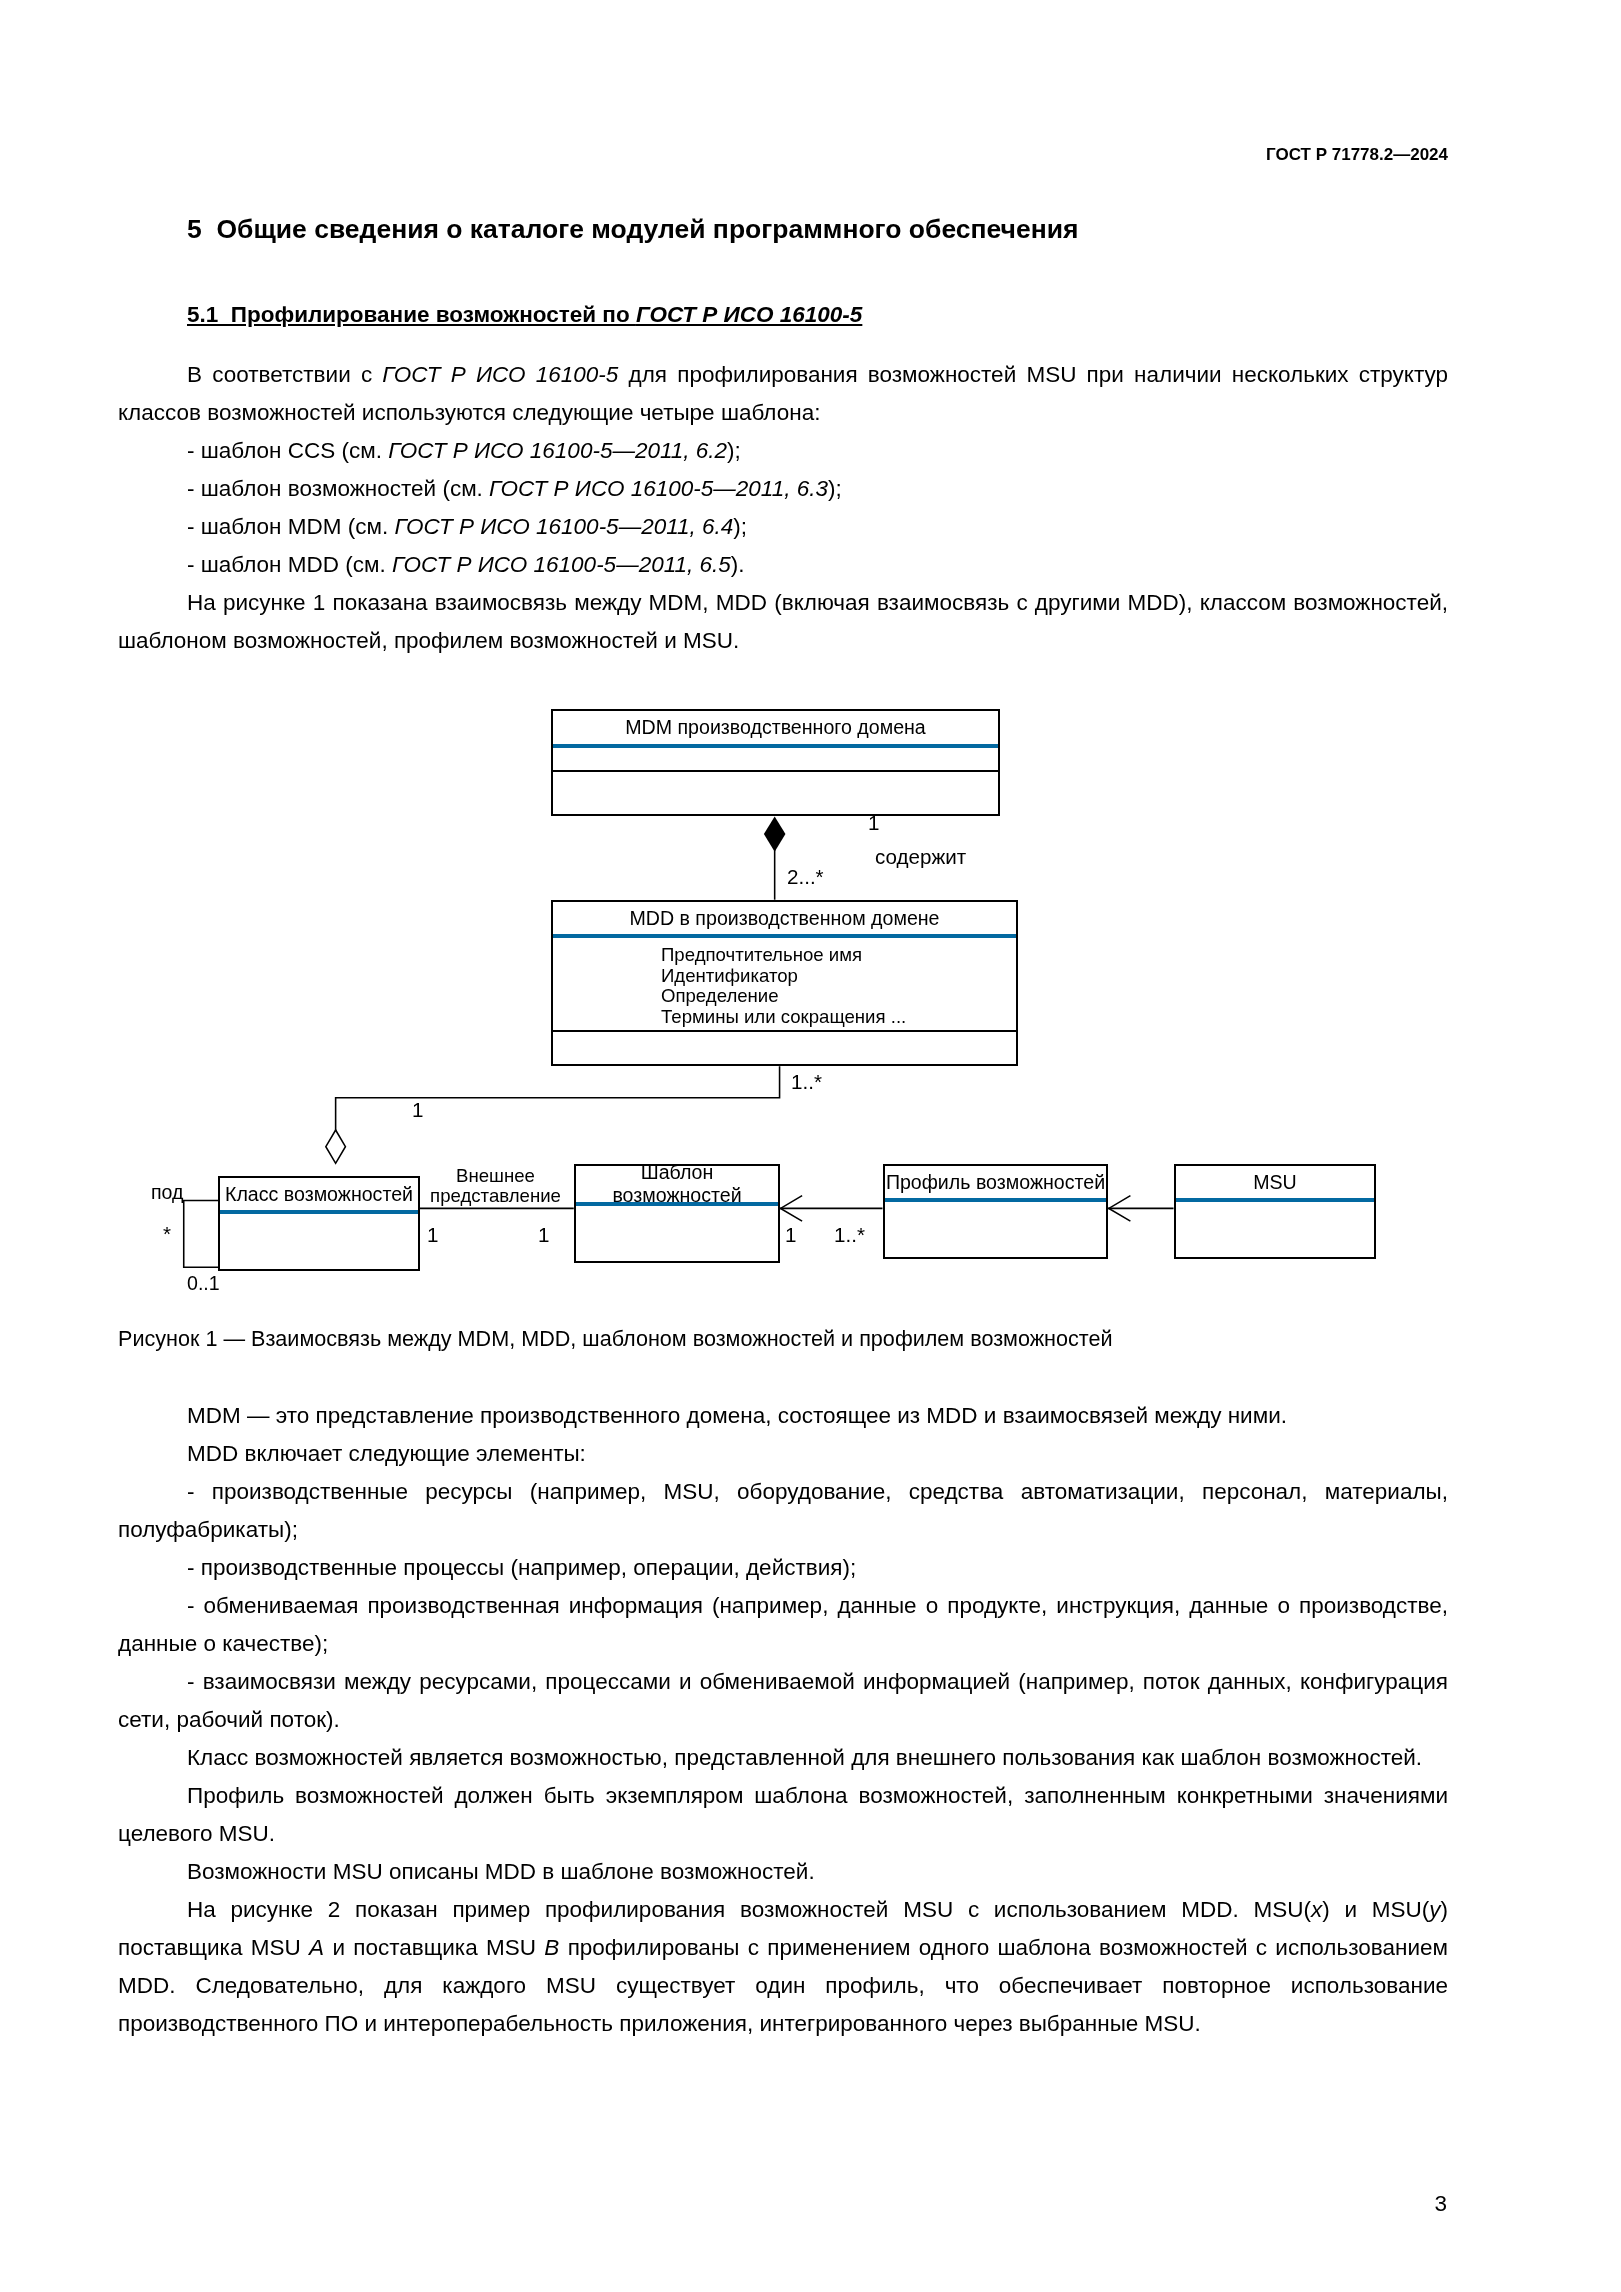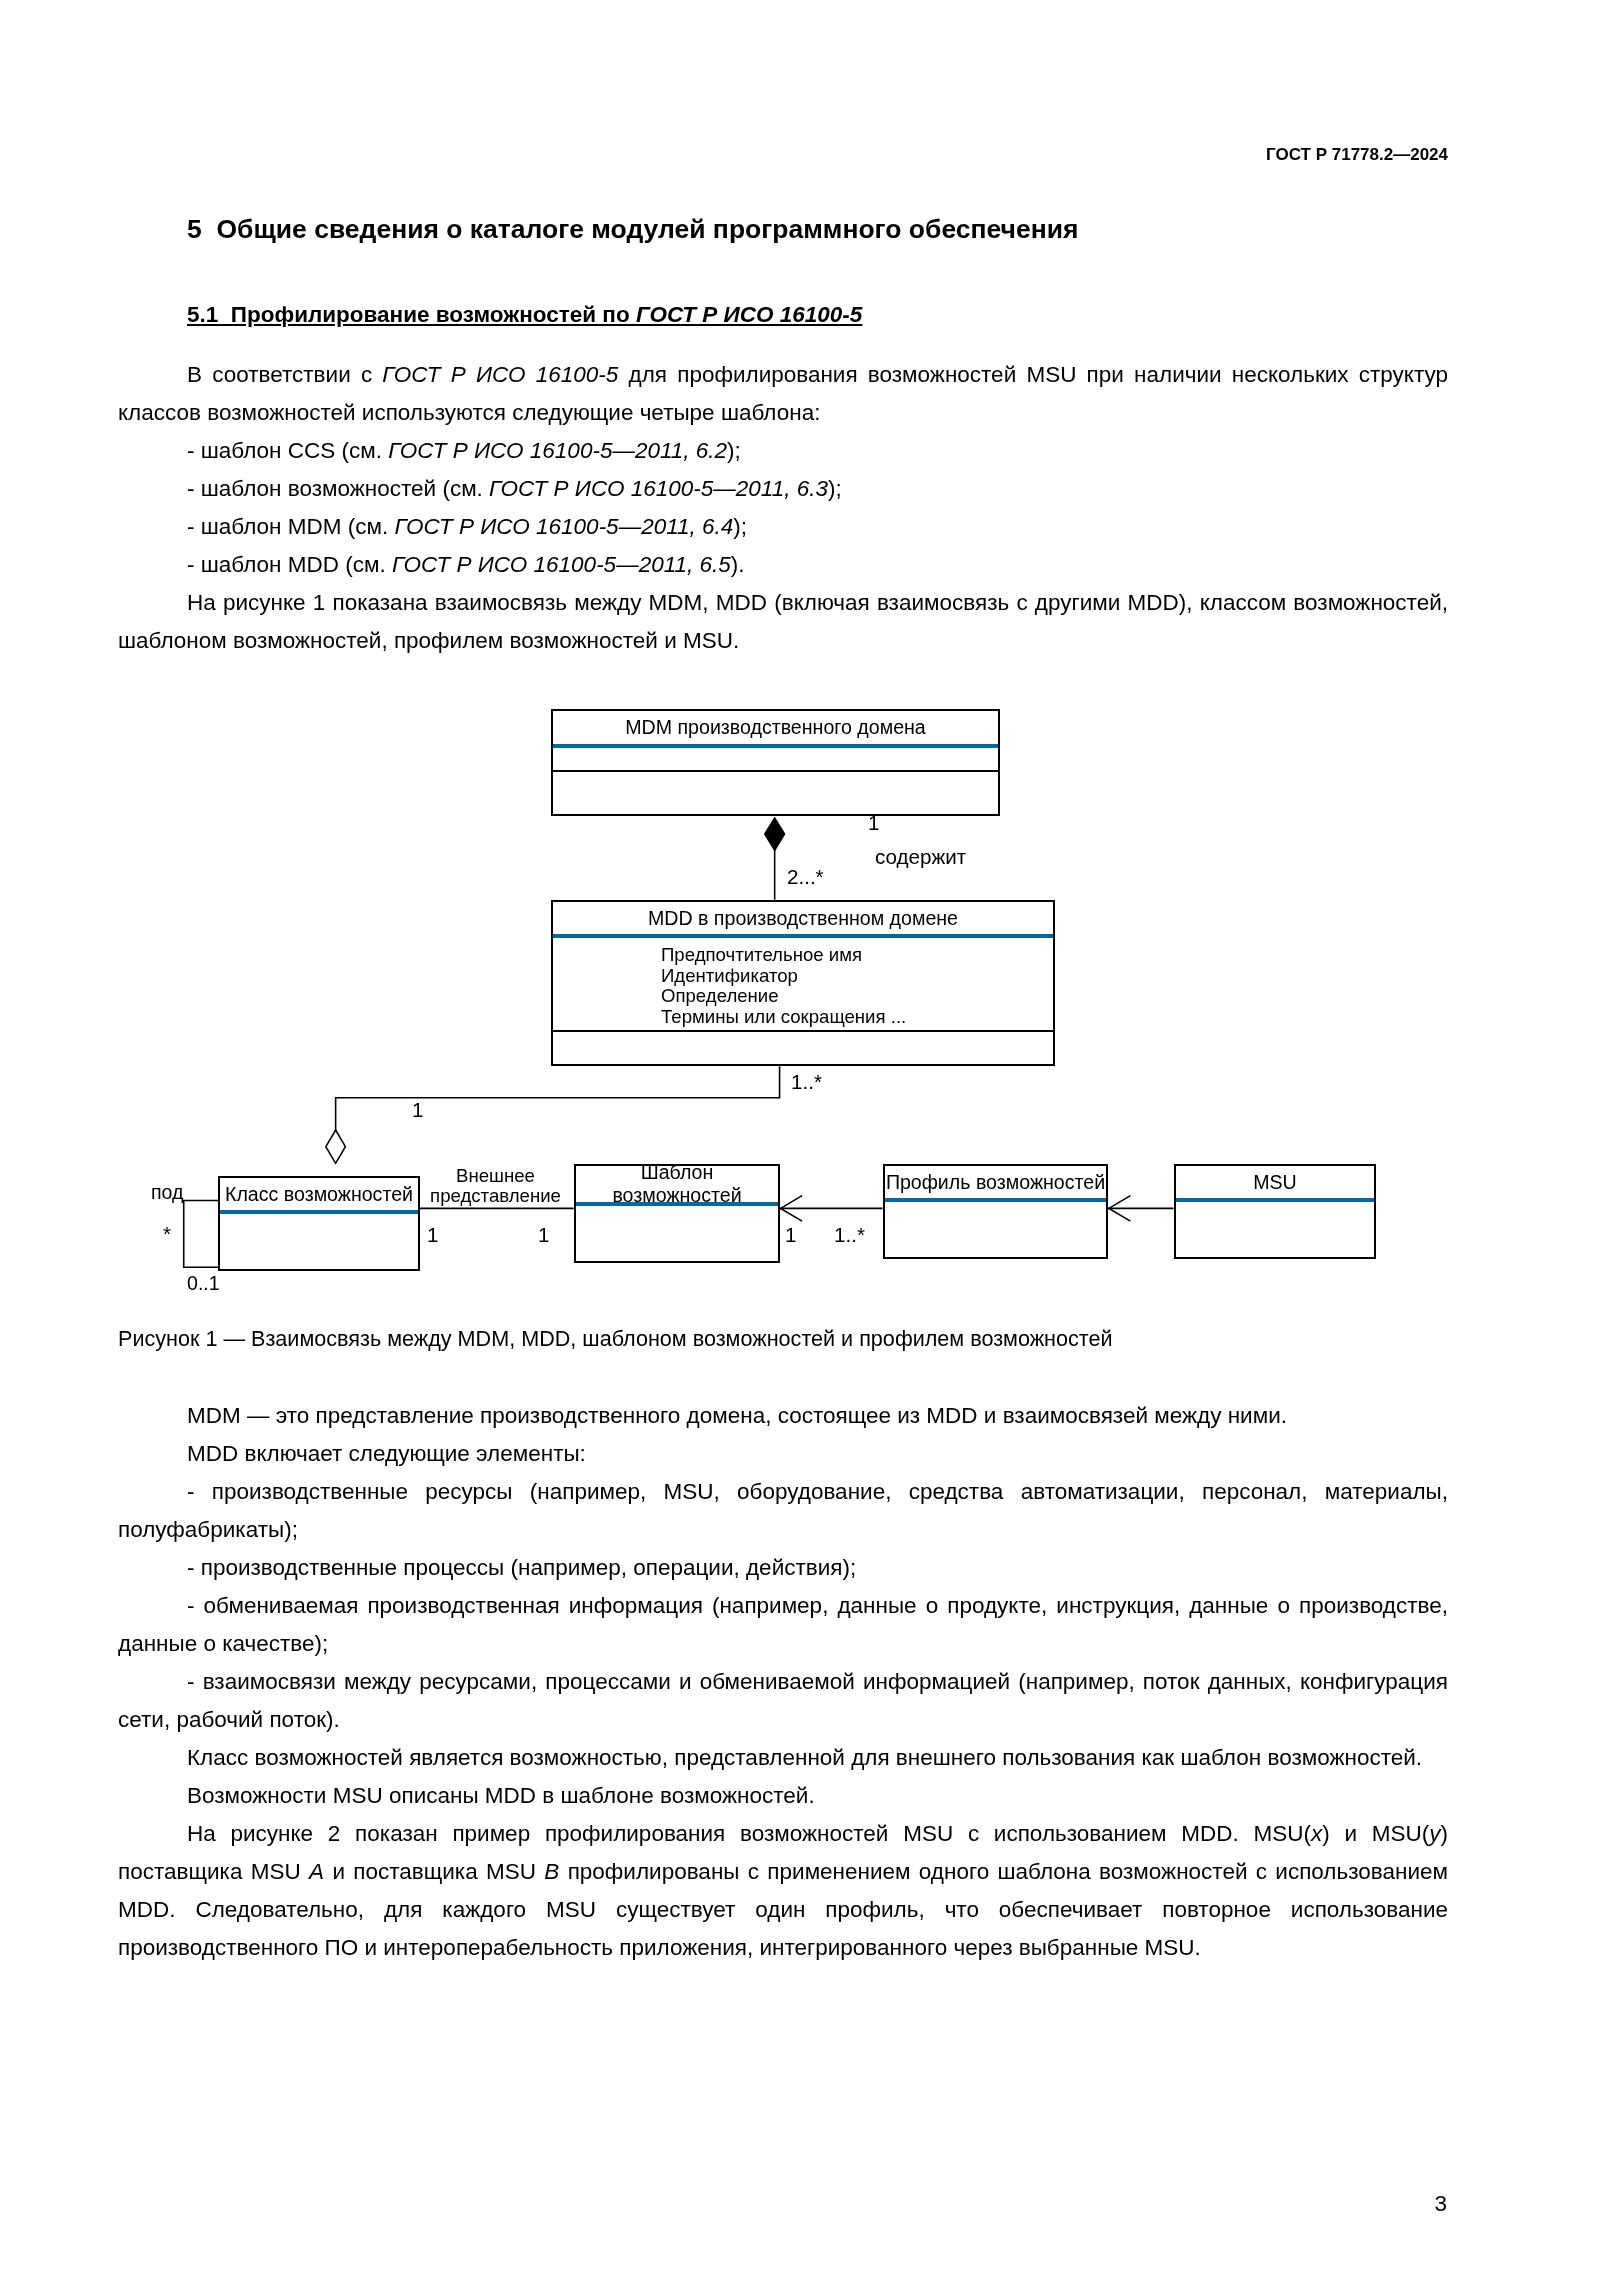--- a/index.html
+++ b/index.html
@@ -132,21 +132,21 @@
 
         <polyline points="102,522 67,522 67,590 142,590 142,583" fill="none" stroke="#000" stroke-width="1.6"></polyline>
       </svg>
 
       <div class="uml-box" style="left:433px;top:19.6px;width:449px">
         <div class="uml-title" style="height:37px">MDM производственного домена</div>
         <div class="uml-comp" style="height:24.5px"></div>
         <div class="uml-comp last" style="height:42px"></div>
       </div>
 
-      <div class="uml-box" style="left:433px;top:211px;width:504px">
+      <div class="uml-box" style="left:433px;top:211px;width:467px">
         <div class="uml-title" style="height:36px">MDD в производственном домене</div>
         <div class="uml-attrs" style="height:94px">
           <div>Предпочтительное имя</div>
           <div>Идентификатор</div>
           <div>Определение</div>
           <div>Термины или сокращения ...</div>
         </div>
         <div class="uml-comp last" style="height:32px"></div>
       </div>
 
@@ -187,20 +187,21 @@
       <div class="caption">Рисунок 1 — Взаимосвязь между MDM, MDD, шаблоном возможностей и профилем возможностей</div>
     </div>
 
     <p class="para" style="margin-top:21.6px">MDM — это представление производственного домена, состоящее из MDD и взаимосвязей между ними.</p>
     <p class="para">MDD включает следующие элементы:</p>
     <p class="para">- производственные ресурсы (например, MSU, оборудование, средства автоматизации, персонал, материалы, полуфабрикаты);</p>
     <p class="para">- производственные процессы (например, операции, действия);</p>
     <p class="para">- обмениваемая производственная информация (например, данные о продукте, инструкция, данные о производстве, данные о качестве);</p>
     <p class="para">- взаимосвязи между ресурсами, процессами и обмениваемой информацией (например, поток данных, конфигурация сети, рабочий поток).</p>
     <p class="para">Класс возможностей является возможностью, представленной для внешнего пользования как шаблон возможностей.</p>
+    <p class="para">Профиль возможностей должен быть экземпляром шаблона возможностей, заполненным конкретными значениями целевого MSU.</p>
     <p class="para">Возможности MSU описаны MDD в шаблоне возможностей.</p>
     <p class="para"><span>На рисунке 2 показан пример профилирования возможностей MSU с использованием MDD. MSU(</span><i>x</i><span>) и MSU(</span><i>y</i><span>) поставщика MSU </span><i>A</i><span> и поставщика MSU </span><i>B</i><span> профилированы с применением одного шаблона возможностей с использованием MDD. Следовательно, для каждого MSU существует один профиль, что обеспечивает повторное использование производственного ПО и интероперабельность приложения, интегрированного через выбранные MSU.</span></p>
 
   </div>
 
   <div class="page-number">3</div>
 </div>
 
 
 </body></html>

